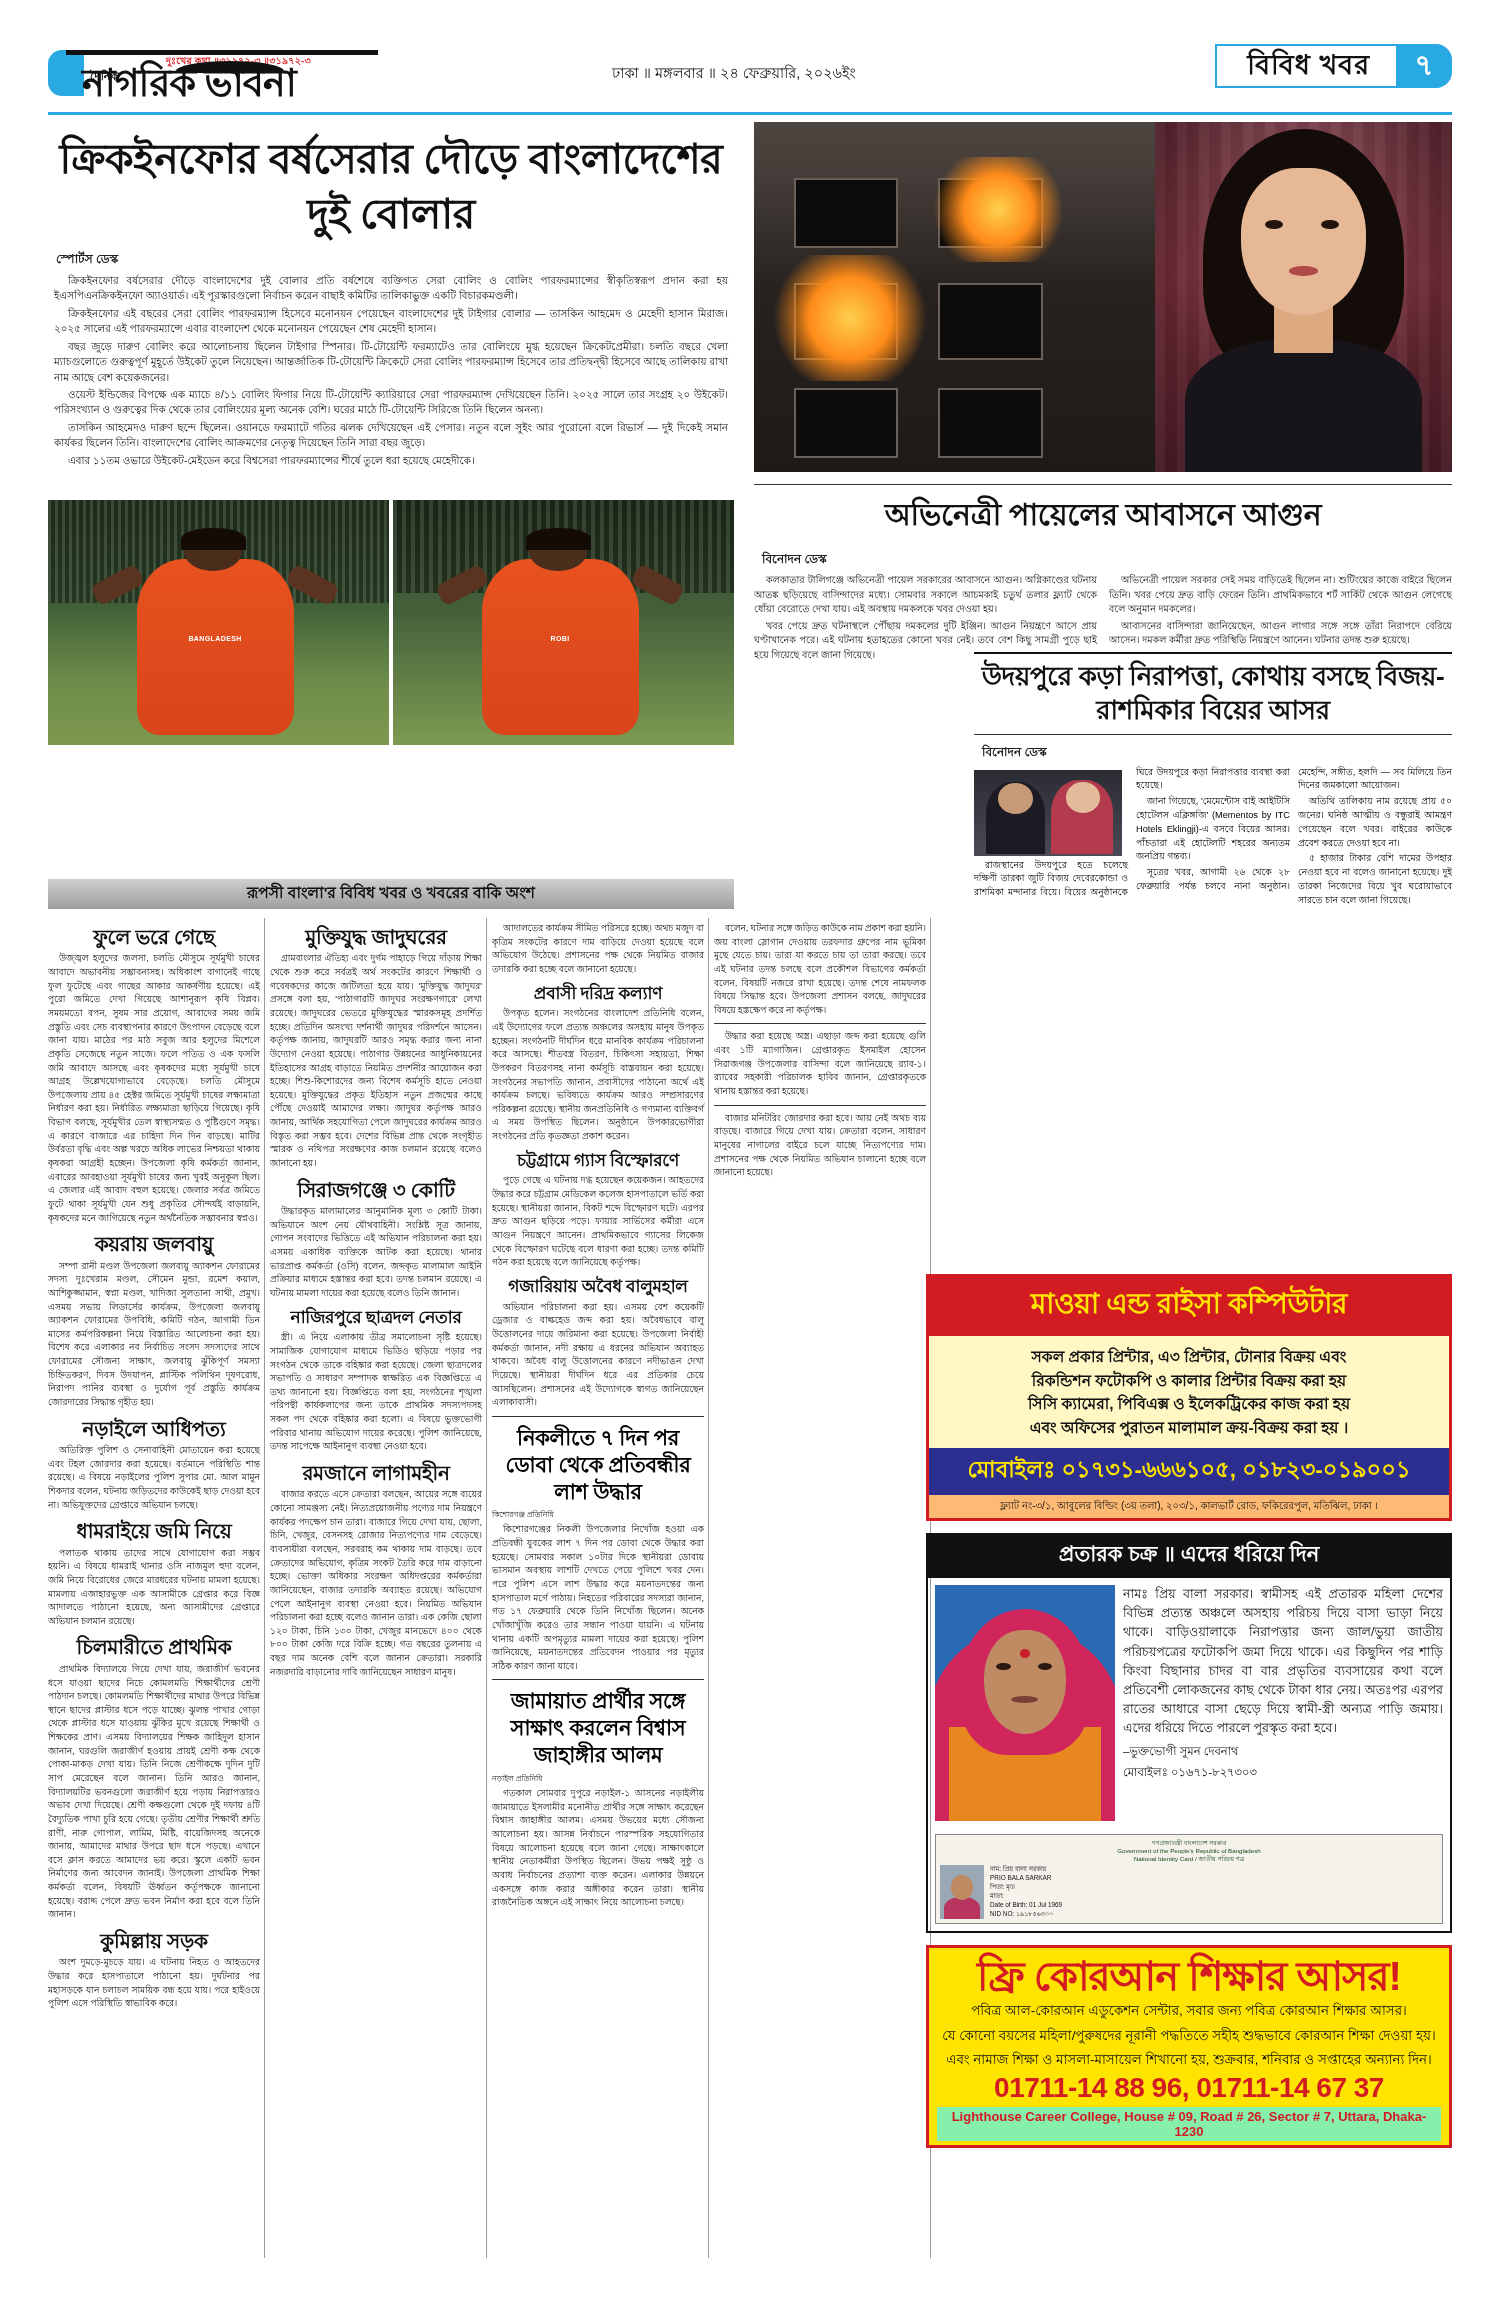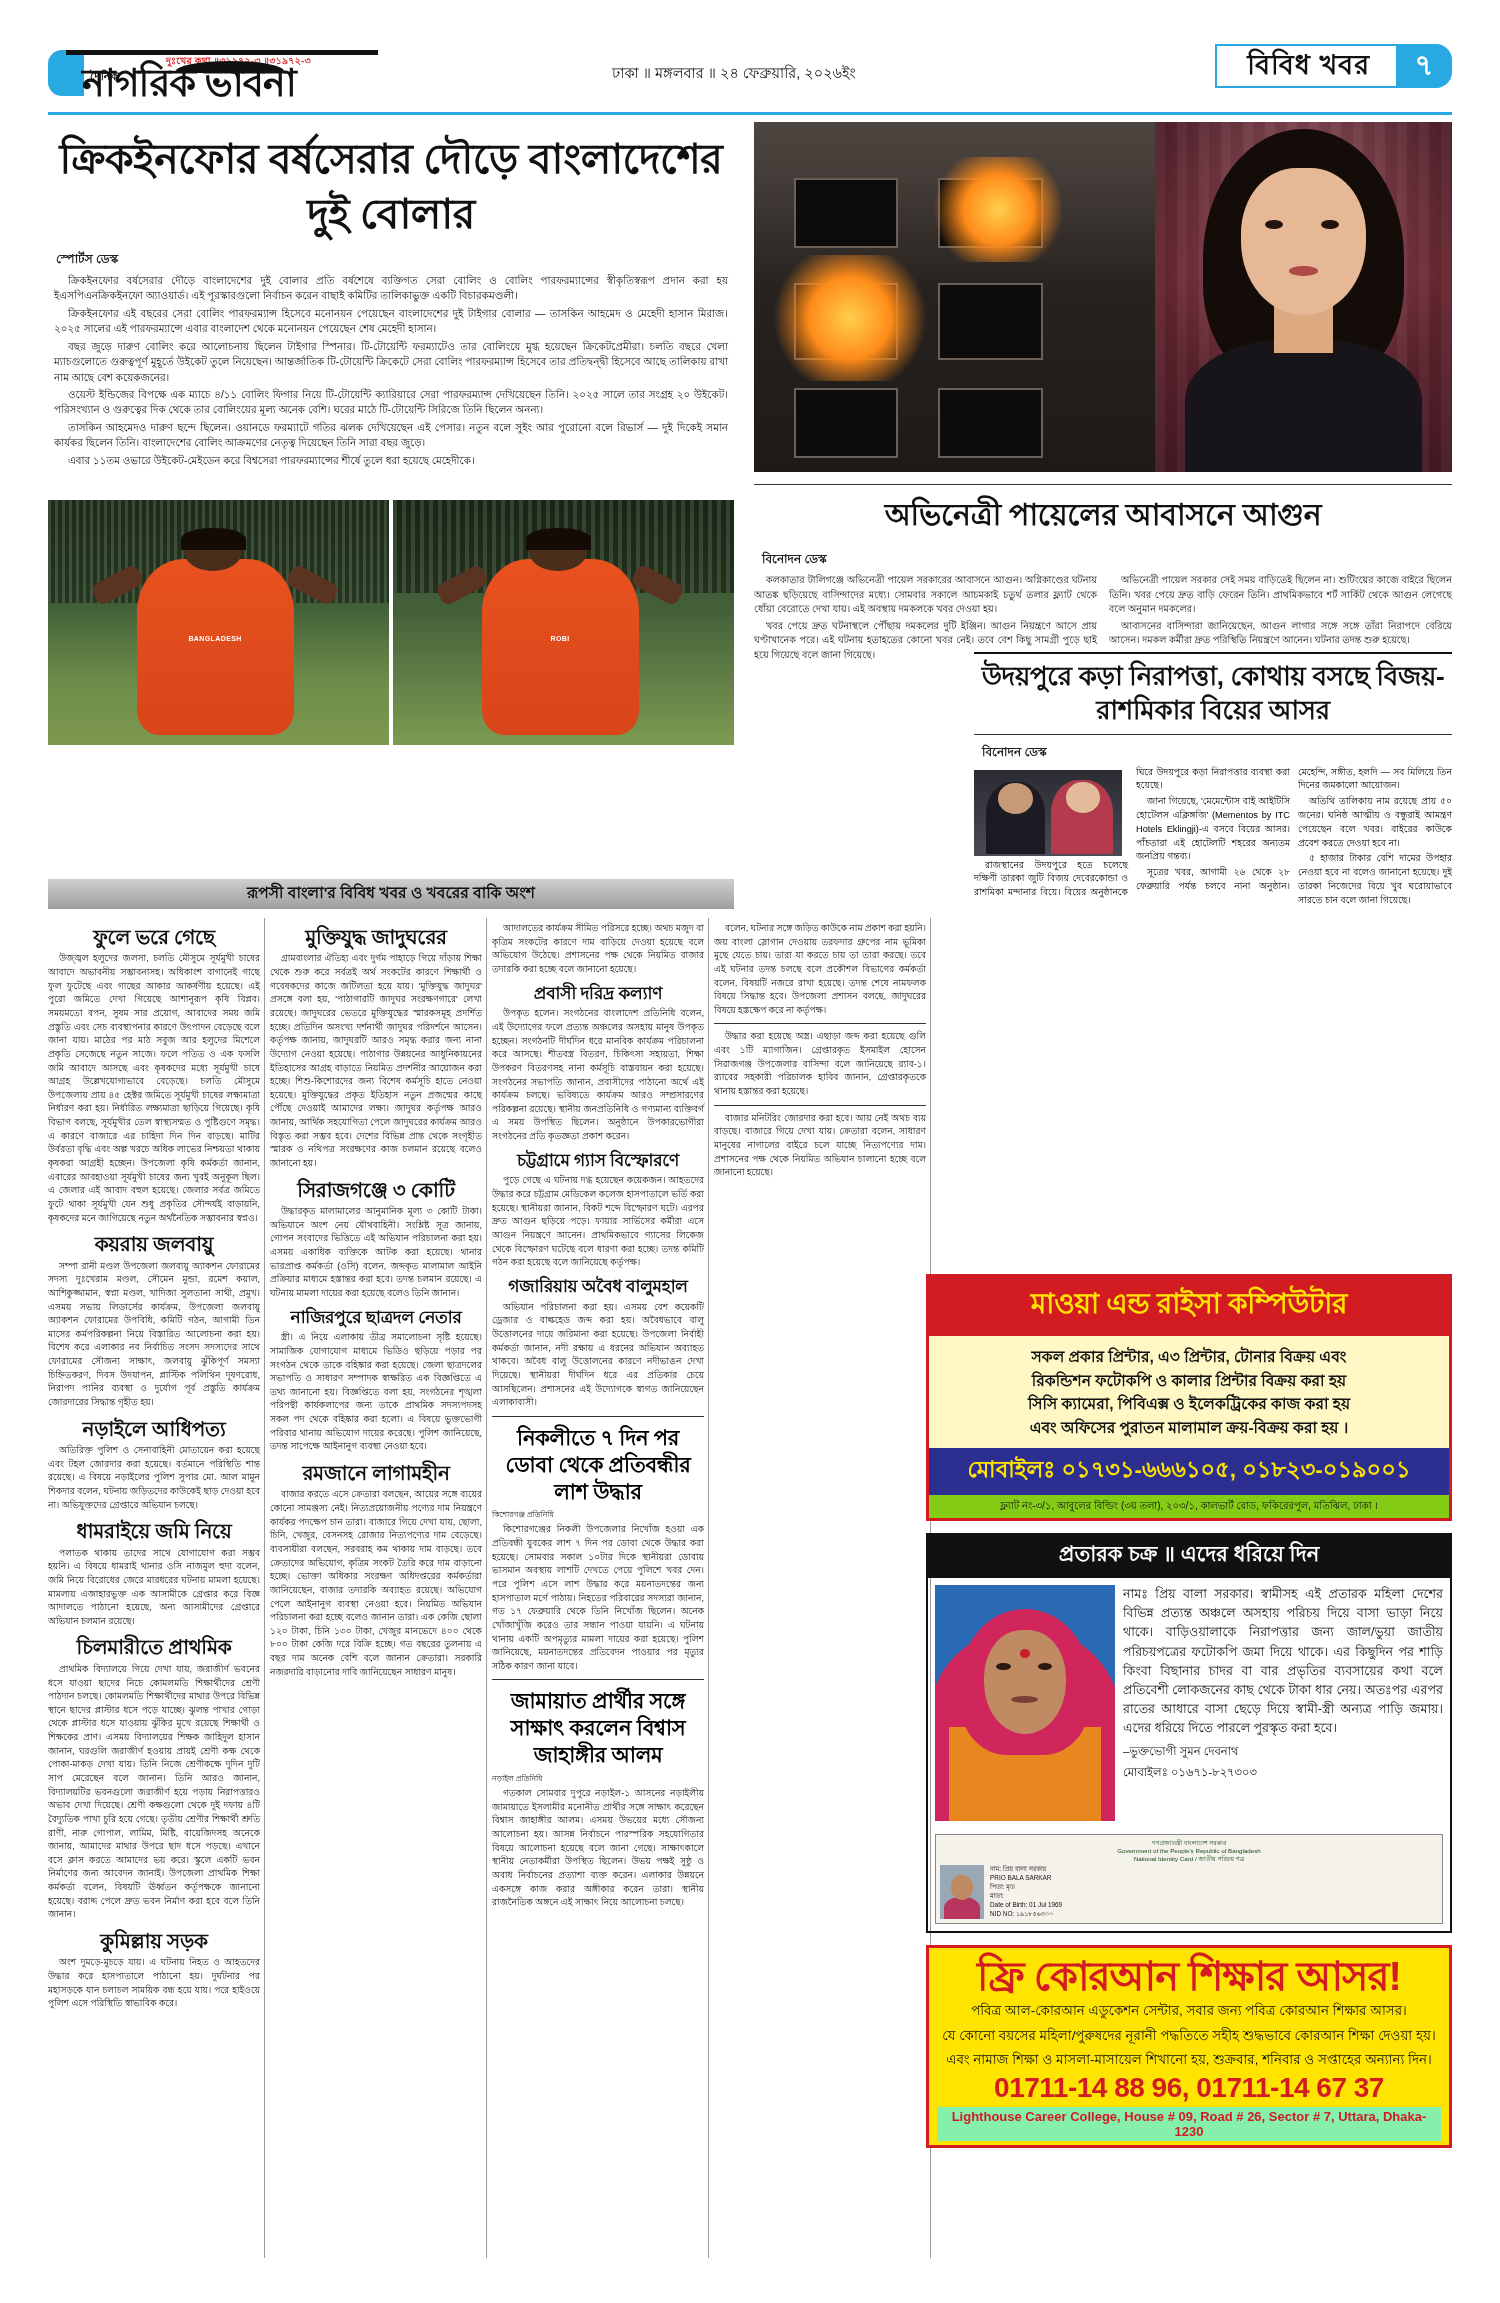--- a/index.html
+++ b/index.html
@@ -141,21 +141,21 @@
 
   .headline-c{font-size:21px;font-weight:bold;text-align:center;line-height:1.28;margin:8px 0 3px;letter-spacing:-.3px;}
 
   
   .rail{position:absolute;left:926px;top:918px;width:526px;}
 
   .ad-computer{border:3px solid #d31b22;margin-top:6px;}
   .ad-c-top{background:#d31b22;color:#ffe400;font-size:28px;font-weight:bold;text-align:center;padding:5px 0 7px;letter-spacing:-.3px;}
   .ad-c-mid{background:#fff8c4;padding:9px 10px;font-size:15.5px;font-weight:bold;line-height:1.52;text-align:center;color:#111;}
   .ad-c-phone{background:#2c2f8f;color:#ffe400;font-size:22.5px;font-weight:bold;text-align:center;padding:4px 0 5px;}
-  .ad-c-addr{background:#84cc16;font-size:10px;text-align:center;padding:3px 4px;color:#111;}
+  .ad-c-addr{background:#fdba74;font-size:10px;text-align:center;padding:3px 4px;color:#111;}
 
   .fraud{border:2px solid #111;margin-top:12px;padding:0;}
   .fraud-bar{background:#111;color:#fff;font-size:21px;font-weight:bold;text-align:center;padding:3px 0 5px;}
   .fraud-in{display:flex;padding:7px;gap:8px;}
   .fraud-photo{width:180px;height:236px;position:relative;overflow:hidden;background:#2b6bb5;flex:0 0 auto;}
   .fp-sari{position:absolute;left:-4%;top:18%;width:108%;height:84%;background:#d0265b;border-radius:48% 48% 0 0;}
   .fp-sari2{position:absolute;left:8%;top:60%;width:84%;height:42%;background:#e8861f;}
   .fp-veil{position:absolute;left:14%;top:10%;width:72%;height:62%;background:#d0265b;border-radius:50% 50% 36% 36%;}
   .fp-face{position:absolute;left:27%;top:19%;width:46%;height:44%;background:#c08a63;border-radius:46% 46% 50% 50%;}
   .fp-bindi{position:absolute;left:47%;top:27%;width:6%;height:4%;background:#c81d2a;border-radius:50%;}

